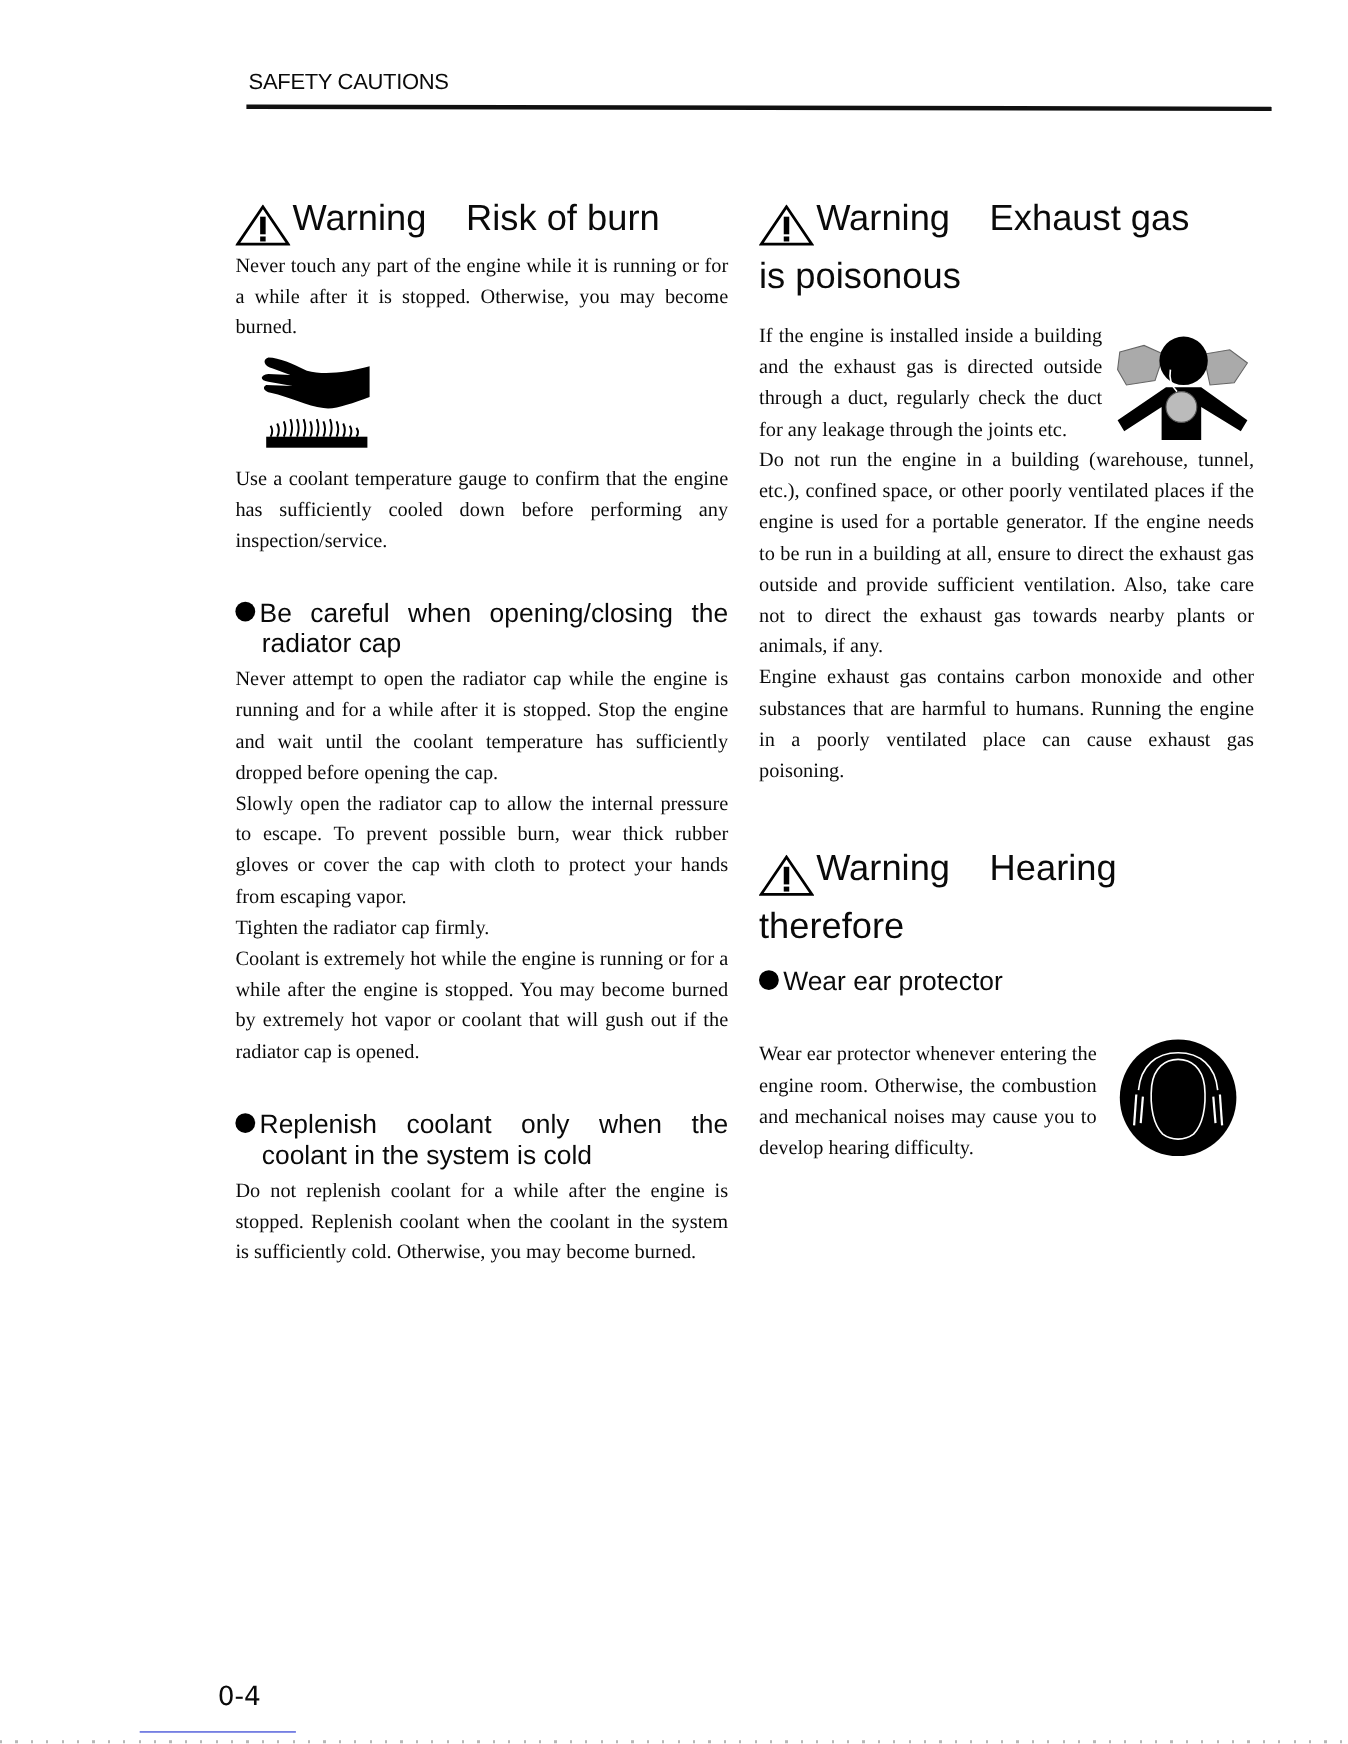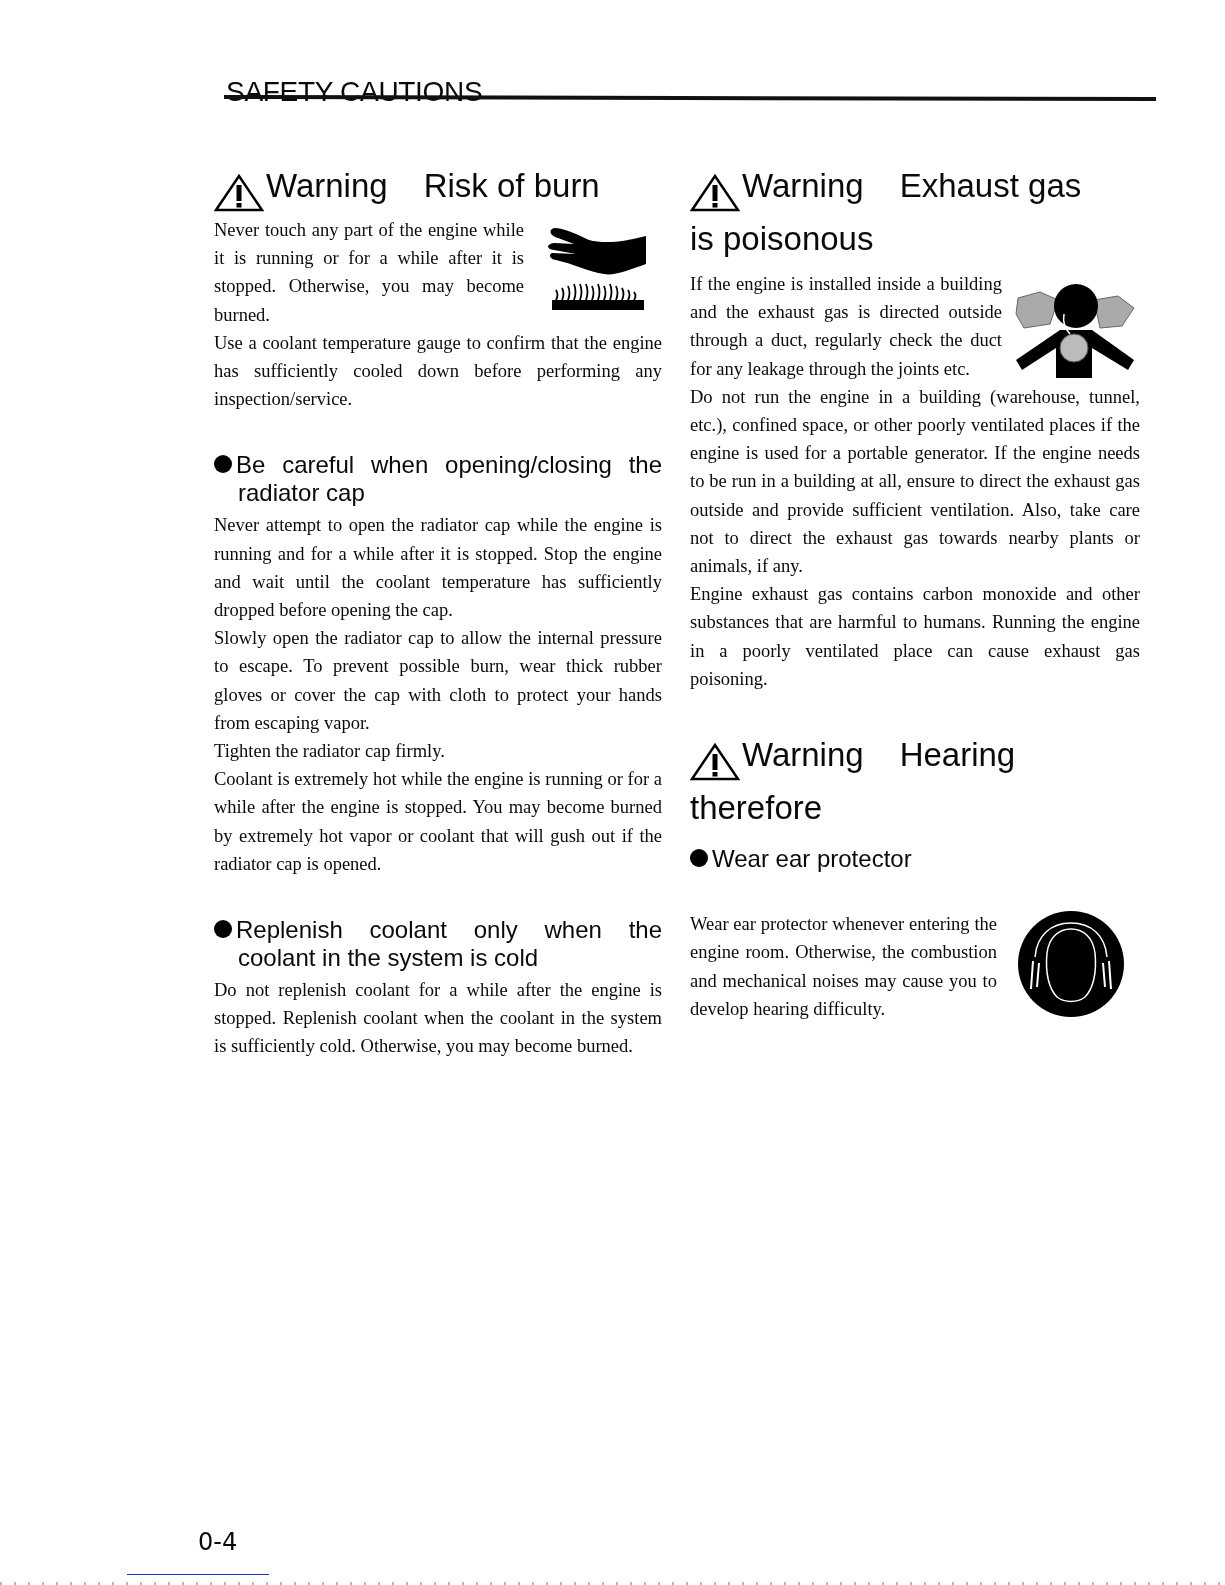--- a/index.html
+++ b/index.html
@@ -1,30 +1,30 @@
 <!DOCTYPE html>
 <html><head>
 <meta charset="utf-8">
 <style>
   html, body { margin: 0; padding: 0; background: #ffffff; }
   body { width: 1225px; height: 1585px; position: relative; overflow: hidden; color: #0a0a0a; }
   .sans { font-family: "Liberation Sans", sans-serif; }
   .serif { font-family: "Liberation Serif", serif; }
 
-  #header-title { position: absolute; left: 226px; top: 76px; font-size: 28px; letter-spacing: -0.3px; }
+  #header-title { position: absolute; left: 226px; top: 64px; font-size: 20px; letter-spacing: -0.3px; }
   #header-rule { position: absolute; left: 224px; top: 95px; width: 932px; height: 4px; background: #111; transform: skewY(0.12deg); transform-origin: left; }
 
   .col { position: absolute; width: 440px; }
   #col-left { left: 214px; top: 160px; width: 448px; }
   #col-right { left: 690px; top: 160px; width: 450px; }
 
   .warn-title { font-size: 33px; line-height: 52px; white-space: nowrap; display: flex; align-items: flex-end; }
   .warn-title .tri { display: inline-block; width: 50px; height: 38px; margin-right: 2px; }
   .warn-title .tri svg { display: block; }
-  .warn-title .topic { margin-left: 36px; }
+  .warn-title .topic { margin-left: 36px; margin-top: 12px; }
   .warn-title-cont { font-size: 33px; line-height: 54px; }
 
   .bullet-head { font-size: 24px; line-height: 28px; text-align: justify; text-align-last: left; padding-left: 24px; text-indent: -24px; margin-top: 10px; }
   .bullet-head .dot { display: inline-block; width: 18px; height: 18px; border-radius: 50%; background: #000; margin-right: 4px; vertical-align: 0px; }
   .body-text { font-size: 18.5px; line-height: 28.2px; text-align: justify; margin: 0; }
   .with-pic { display: flex; align-items: flex-start; }
   .with-pic .body-text { flex: 1; }
   .pic { flex: none; }
   .gap { height: 28px; }
 
@@ -45,21 +45,21 @@
       <svg width="50" height="38" viewBox="0 0 50 38">
           <polygon points="25,2 48,36 2,36" fill="none" stroke="#000" stroke-width="2.5"></polygon>
           <rect x="22.5" y="11" width="5" height="16" fill="#000"></rect>
           <rect x="22.5" y="29" width="5" height="4.5" fill="#000"></rect>
         </svg>
     </span>
     <span>Warning</span>
     <span class="topic">Risk of burn</span>
   </div>
 
-  <div class="with-pic" style="margin-top:4px;">
+  <div class="with-pic" style="margin-top:4px;flex-direction:column;">
     <p class="body-text serif">Never touch any part of the engine while it is running or for a while after it is stopped.  Otherwise, you may become burned.</p>
     <div class="pic" style="width:128px; margin-left:10px; margin-top:4px;">
       <svg width="125" height="100" viewBox="0 0 125 100">
         <path d="M20,8 C30,8 42,14 55,20 C70,24 90,22 112,16 L112,44 C95,50 80,56 70,54 C55,52 40,44 22,40 C16,39 14,35 18,33 L42,34 L20,30 C12,29 12,24 20,23 L40,24 L24,18 C16,16 14,10 20,8 Z" fill="#000"></path>
         <g stroke="#000" stroke-width="1.8" fill="none">
           <path d="M22,80 q3,-5 0,-10"></path>
             <path d="M28,80 q3,-6 0,-12"></path>
             <path d="M34,80 q3,-7 0,-14"></path>
             <path d="M40,80 q3,-8 0,-16"></path>
             <path d="M46,80 q3,-8 0,-16"></path>
@@ -100,21 +100,21 @@
           <polygon points="25,2 48,36 2,36" fill="none" stroke="#000" stroke-width="2.5"></polygon>
           <rect x="22.5" y="11" width="5" height="16" fill="#000"></rect>
           <rect x="22.5" y="29" width="5" height="4.5" fill="#000"></rect>
         </svg>
     </span>
     <span>Warning</span>
     <span class="topic">Exhaust gas</span>
   </div>
   <div class="warn-title-cont sans">is poisonous</div>
 
-  <div class="with-pic" style="margin-top:4px;">
+  <div class="with-pic" style="margin-top:14px;">
     <p class="body-text serif">If the engine is installed inside a building and the exhaust gas is directed outside through a duct, regularly check the duct for any leakage through the joints etc.</p>
     <div class="pic" style="width:130px; margin-left:8px; margin-top:8px;">
       <svg width="128" height="100" viewBox="0 0 128 100">
         <path d="M8,20 L30,14 L48,22 L40,46 L14,50 L6,36 Z" fill="#aaa" stroke="#666" stroke-width="1"></path>
         <path d="M84,22 L108,18 L124,30 L112,48 L90,50 Z" fill="#aaa" stroke="#666" stroke-width="1"></path>
         <circle cx="66" cy="28" r="22" fill="#000"></circle>
         <polygon points="6,82 50,52 82,52 124,82 118,92 82,70 82,100 46,100 46,70 12,92" fill="#000"></polygon>
         <circle cx="64" cy="70" r="14" fill="#bbb" stroke="#555" stroke-width="1"></circle>
         <path d="M54,36 Q52,48 60,56" stroke="#fff" stroke-width="1.5" fill="none"></path>
       </svg>

